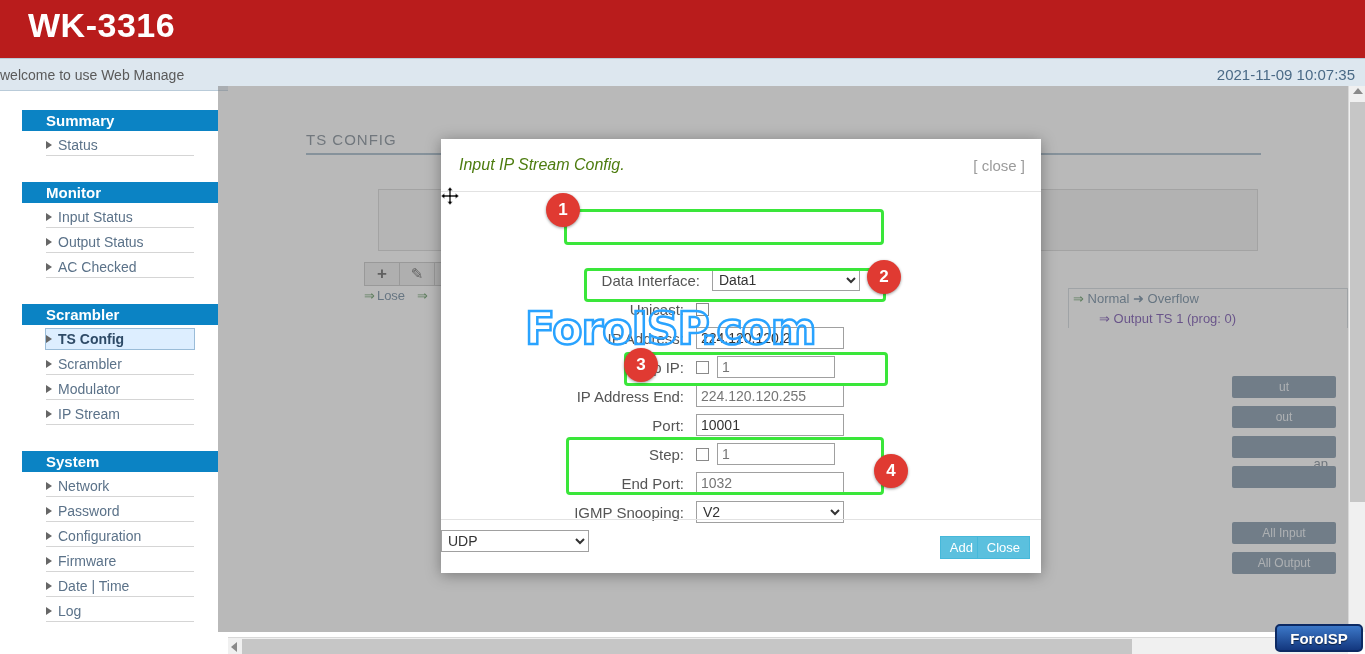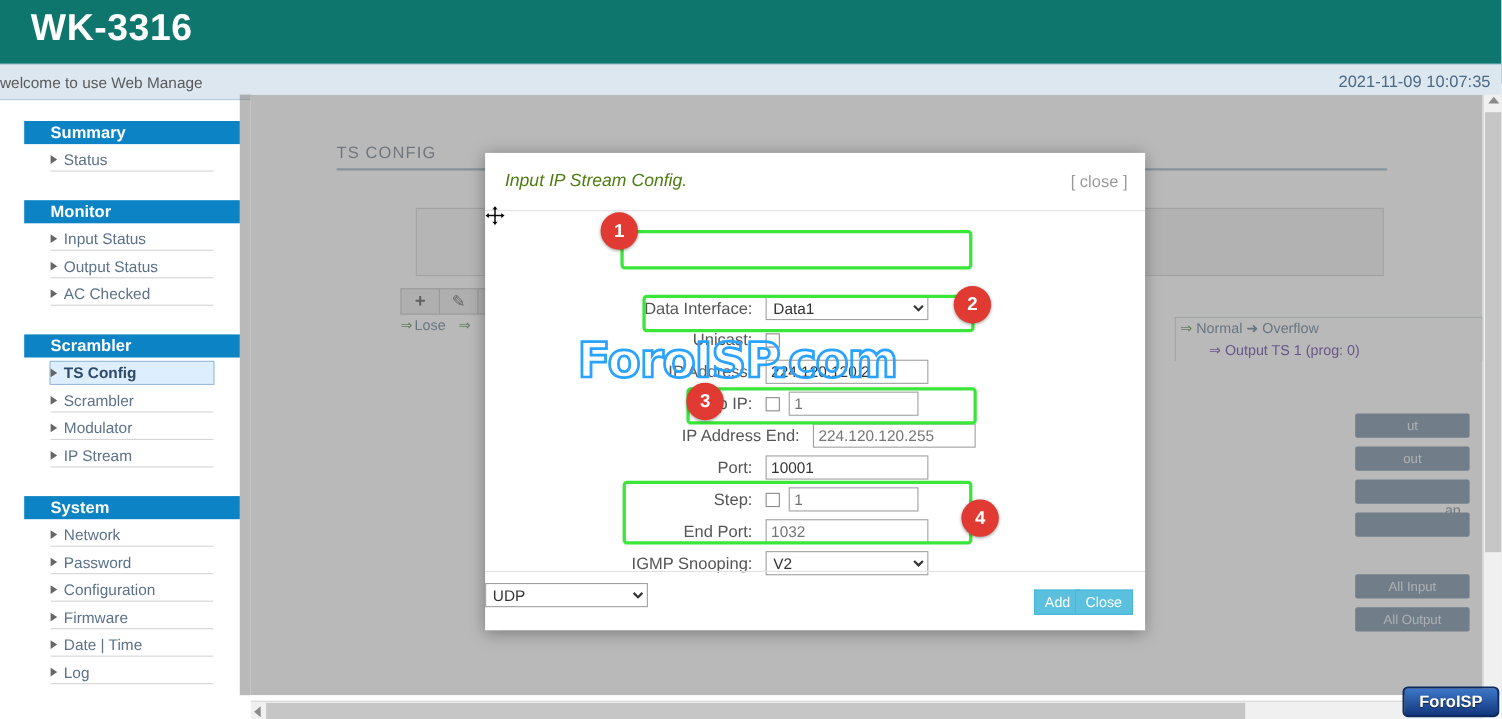--- a/index.html
+++ b/index.html
@@ -8,21 +8,21 @@
     width: 1365px; height: 654px;
     overflow: hidden;
     font-family: "Liberation Sans", sans-serif;
     background: #ffffff;
   }
   #app { position: relative; width: 1365px; height: 654px; overflow: hidden; }
 
   
   .topbar {
     position: absolute; left: 0; top: 0; width: 1365px; height: 76px;
-    background: #0f766e;
+    background: #b91c1c;
   }
   .topbar .brand {
     position: absolute; left: 28px; top: 6px;
     font-size: 34px; font-weight: bold; color: #ffffff;
     letter-spacing: 0.5px;
   }
 
   
   .welcomebar {
     position: absolute; left: 0; top: 58px; width: 1365px; height: 33px;
@@ -480,21 +480,21 @@
   </div>
 
   <div class="modal">
     <div class="modal-head">
       <div class="modal-title">Input IP Stream Config.</div>
       <div class="modal-close">[ close ]</div>
     </div>
 
     <div class="modal-body">
 
-      <div class="frow" style="top: 76px;">
+      <div class="frow" style="top: 76px; padding-left: 16px;">
         <div class="flabel">Data Interface:</div>
         <select class="fselect">
           <option>Data1</option>
         </select>
       </div>
 
       <div class="frow" style="top: 105px;">
         <div class="flabel">Unicast:</div>
         <div class="fcheck"></div>
       </div>
@@ -505,21 +505,21 @@
       </div>
 
       <div class="frow" style="top: 163px;">
         <div class="flabel">Step IP:</div>
         <div class="stepwrap">
           <div class="fcheck"></div>
           <input class="finput ph" type="text" placeholder="1" style="">
         </div>
       </div>
 
-      <div class="frow" style="top: 192px; padding-left: 43px;">
+      <div class="frow" style="top: 192px;">
         <div class="flabel">IP Address End:</div>
         <input class="finput ph" type="text" placeholder="224.120.120.255" style="">
       </div>
 
       <div class="frow" style="top: 221px;">
         <div class="flabel">Port:</div>
         <input class="finput" type="text" value="10001" style="">
       </div>
 
       <div class="frow" style="top: 250px;">

